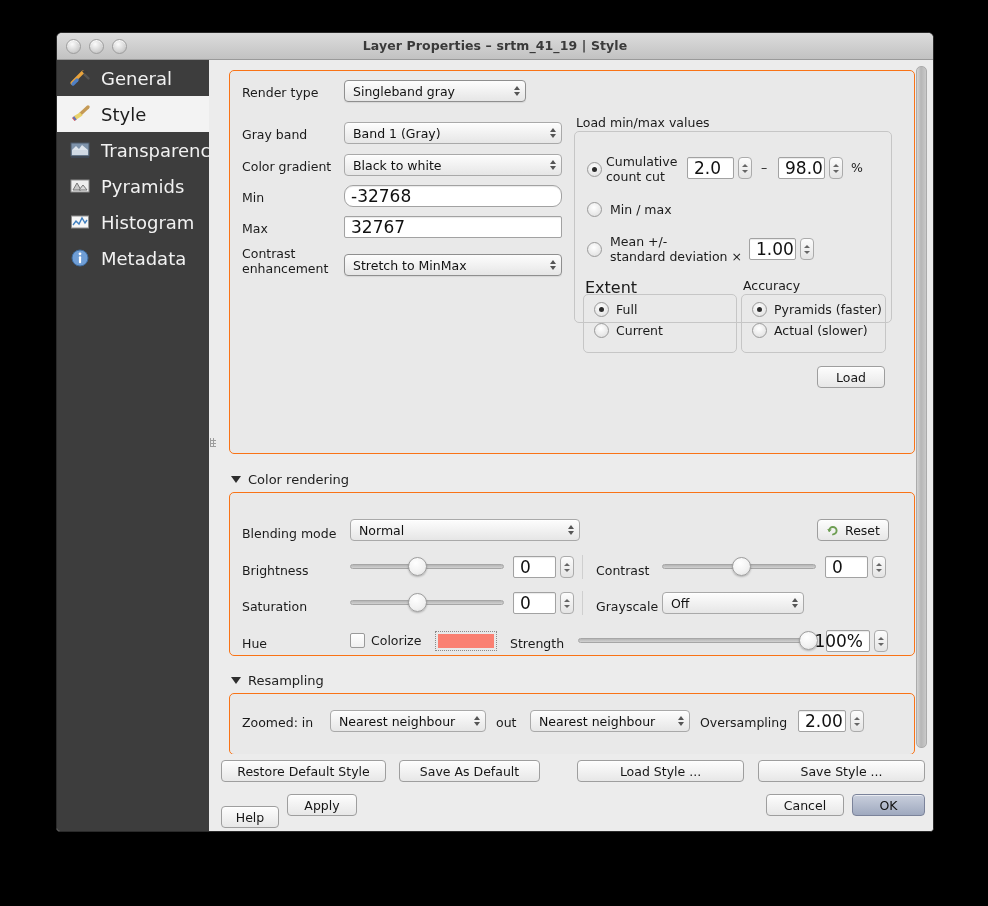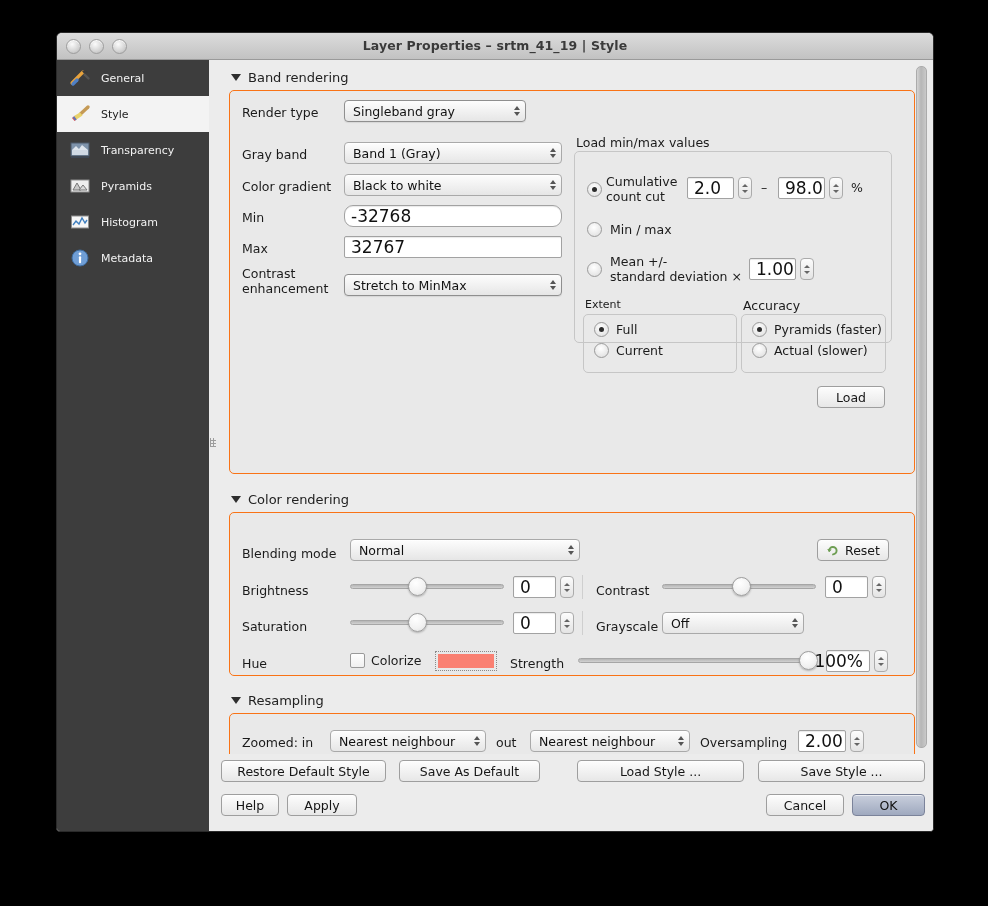--- a/index.html
+++ b/index.html
@@ -18,21 +18,21 @@
   .lights{position:absolute;left:9px;top:6px;display:flex;gap:8px;}
   .light{width:13px;height:13px;border-radius:50%;
          background:radial-gradient(circle at 40% 32%,#fbfbfb,#d2d2d2 62%,#b4b4b4);
          border:1px solid #9d9d9d;box-shadow:inset 0 1px 0 rgba(255,255,255,.8);}
 
   .body{display:flex;height:772px;}
 
   
   .sidebar{width:152px;background:#3d3d3d;flex:0 0 152px;padding-top:0;}
   .side-item{height:36px;display:flex;align-items:center;gap:9px;padding-left:11px;
-             color:#f2f2f2;font-size:11px;cursor:default;}
+             color:#f2f2f2;font-size:18px;cursor:default;}
   .side-item.sel{background:#f3f3f3;color:#1d1d1d;}
   .side-item .ico{width:24px;height:22px;flex:0 0 24px;display:flex;align-items:center;justify-content:center;}
 
   
   .right{flex:1;position:relative;background:#ececec;display:flex;flex-direction:column;}
   .splitter{position:absolute;left:0;top:0;bottom:0;width:8px;background:#ececec;}
   .grip{position:absolute;left:1px;top:378px;width:6px;height:9px;
         background-image:repeating-linear-gradient(0deg,#909090 0 1px,transparent 1px 3px),
                          repeating-linear-gradient(90deg,#909090 0 1px,transparent 1px 3px);
         background-size:3px 3px;opacity:.85;}
@@ -192,24 +192,20 @@
         <div class="grip"></div>
       </div>
 
       <div class="scrollarea">
         <div class="vscroll">
           <div class="vthumb"></div>
         </div>
 
         <div class="scrollinner">
 
-          <div class="sect-head">
-            <span class="tri"></span>
-            <span>Band rendering</span>
-          </div>
 
           <div class="panel" style="height:382px;position:relative;">
 
             <div style="position:absolute;left:12px;top:14px;" class="lbl">Render type</div>
             <div class="combo strong" style="position:absolute;left:114px;top:9px;width:182px;">
               <span>Singleband gray</span>
               <span class="arr">
                     <i class="up"></i>
                     <i class="dn"></i>
                   </span>
@@ -297,21 +293,21 @@
                 </span>
               </div>
               <div class="field" style="position:absolute;left:174px;top:106px;width:47px;">
                 <span>1.00</span>
               </div>
               <div class="spin" style="position:absolute;left:225px;top:106px;">
                 <i class="up"></i>
                     <i class="dn"></i>
               </div>
 
-              <div style="position:absolute;left:10px;top:146px;font-size:11px;color:#1b1b1b;">Extent</div>
+              <div style="position:absolute;left:10px;top:146px;font-size:16px;color:#1b1b1b;">Extent</div>
               <div style="position:absolute;left:8px;top:162px;width:152px;height:57px;
                           border:1px solid #c6c6c6;border-radius:5px;">
                 <div style="position:absolute;left:10px;top:7px;display:flex;align-items:center;gap:7px;">
                   <span class="radio on"></span>
                   <span class="lbl">Full</span>
                 </div>
                 <div style="position:absolute;left:10px;top:28px;display:flex;align-items:center;gap:7px;">
                   <span class="radio"></span>
                   <span class="lbl">Current</span>
                 </div>
@@ -467,21 +463,21 @@
 
         </div>
       </div>
 
       <div style="position:relative;height:78px;flex:0 0 78px;">
         <div class="btn" style="position:absolute;left:12px;top:6px;width:165px;">Restore Default Style</div>
         <div class="btn" style="position:absolute;left:190px;top:6px;width:141px;">Save As Default</div>
         <div class="btn" style="position:absolute;left:368px;top:6px;width:167px;">Load Style ...</div>
         <div class="btn" style="position:absolute;left:549px;top:6px;width:167px;">Save Style ...</div>
 
-        <div class="btn" style="position:absolute;left:12px;top:40px;width:58px;">Help</div>
+        <div class="btn" style="position:absolute;left:12px;top:52px;width:58px;">Help</div>
         <div class="btn" style="position:absolute;left:78px;top:40px;width:70px;">Apply</div>
         <div class="btn" style="position:absolute;left:557px;top:40px;width:78px;">Cancel</div>
         <div class="btn def" style="position:absolute;left:643px;top:40px;width:73px;">OK</div>
       </div>
 
     </div>
   </div>
  </div>
 </div>
 

